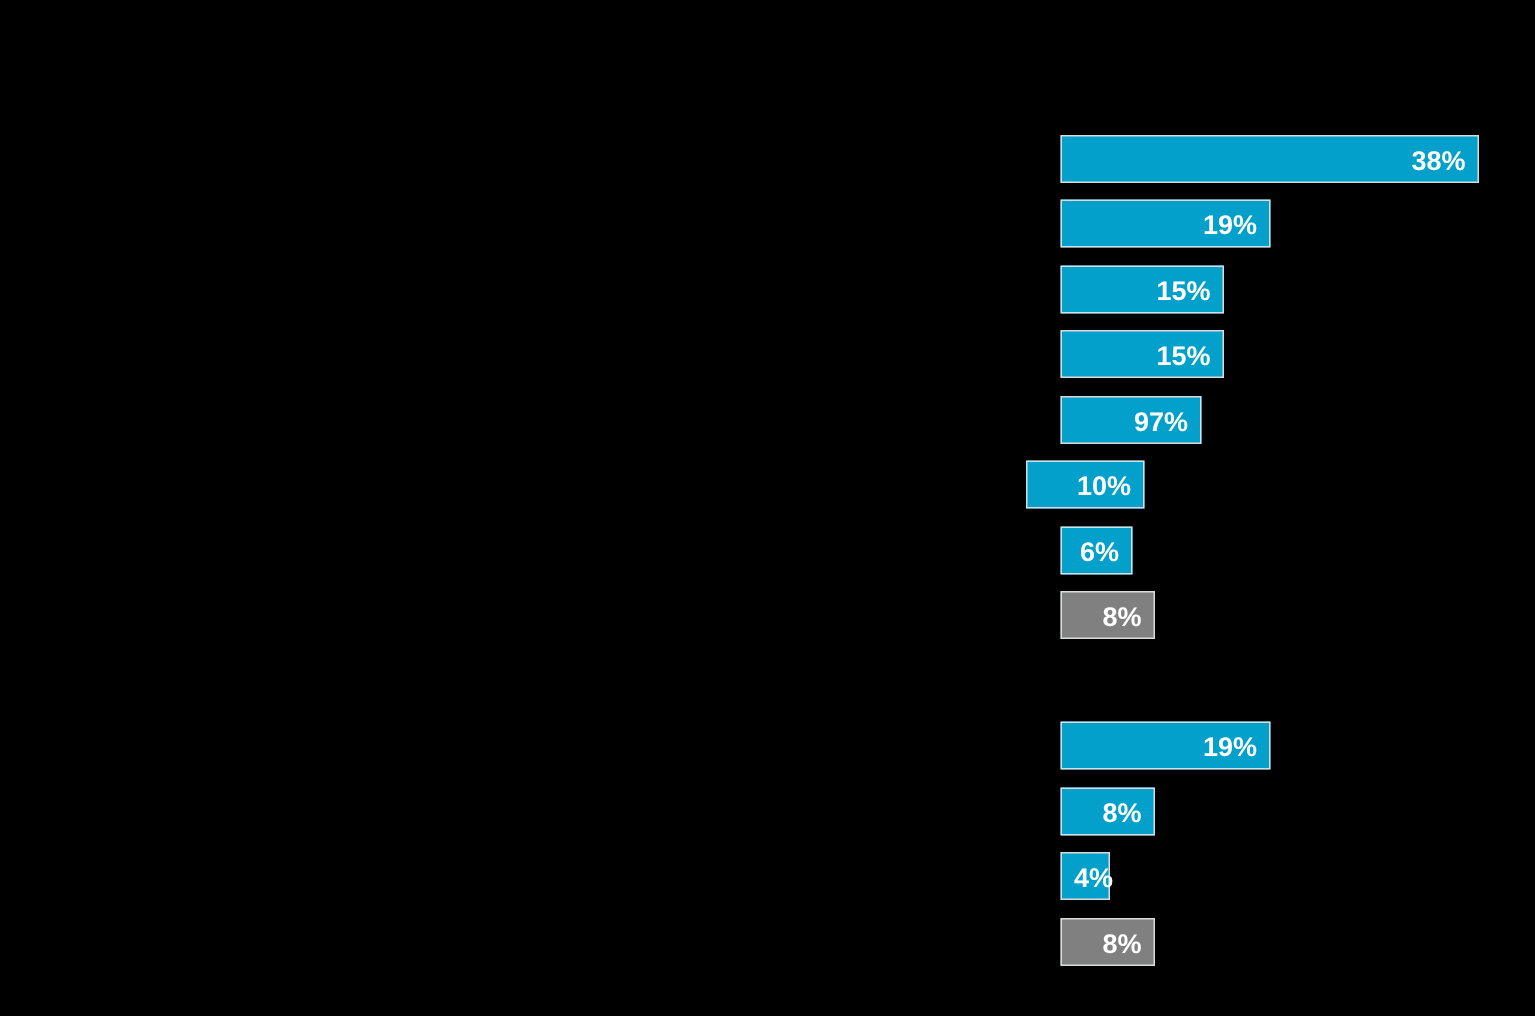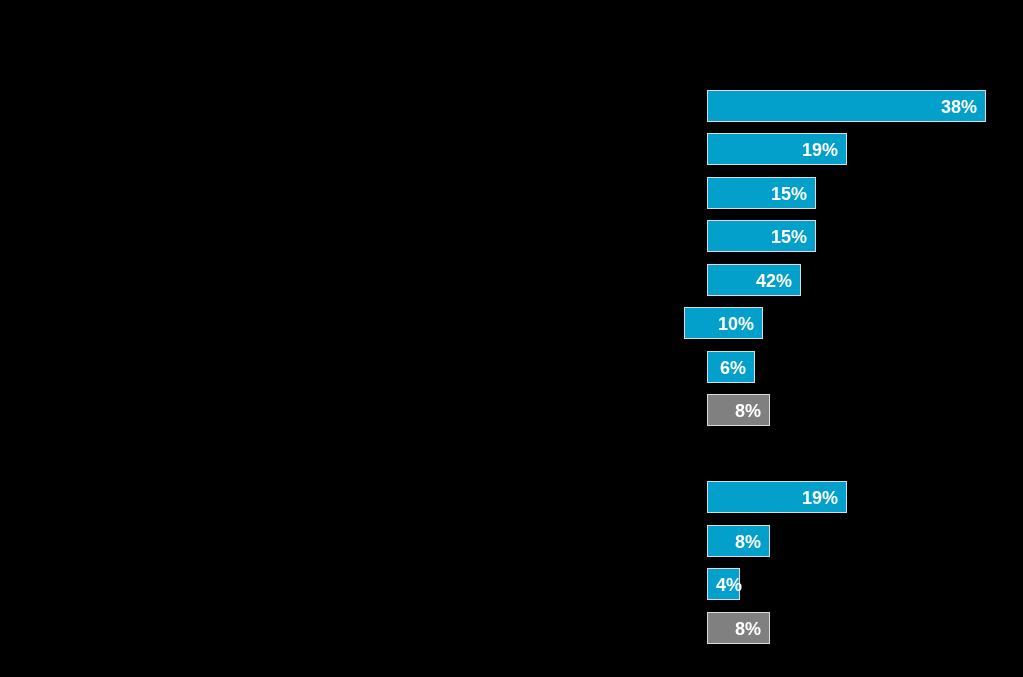--- a/index.html
+++ b/index.html
@@ -28,21 +28,21 @@
     <div class="bar" style="left: 707px; top: 133px; width: 140px; height: 32px; background: rgb(2, 160, 203); border-color: rgb(216, 220, 221);">
       <span class="bar-label">19%</span>
     </div>
     <div class="bar" style="left: 707px; top: 177px; width: 109px; height: 32px; background: rgb(2, 160, 203); border-color: rgb(216, 220, 221);">
       <span class="bar-label">15%</span>
     </div>
     <div class="bar" style="left: 707px; top: 220px; width: 109px; height: 32px; background: rgb(2, 160, 203); border-color: rgb(216, 220, 221);">
       <span class="bar-label">15%</span>
     </div>
     <div class="bar" style="left: 707px; top: 264px; width: 94px; height: 32px; background: rgb(2, 160, 203); border-color: rgb(216, 220, 221);">
-      <span class="bar-label">42%</span>
+      <span class="bar-label">97%</span>
     </div>
     <div class="bar" style="left: 684px; top: 307px; width: 79px; height: 32px; background: rgb(2, 160, 203); border-color: rgb(216, 220, 221);">
       <span class="bar-label">10%</span>
     </div>
     <div class="bar" style="left: 707px; top: 351px; width: 48px; height: 32px; background: rgb(2, 160, 203); border-color: rgb(216, 220, 221);">
       <span class="bar-label">6%</span>
     </div>
     <div class="bar" style="left: 707px; top: 394px; width: 63px; height: 32px; background: rgb(128, 128, 128); border-color: rgb(216, 220, 221);">
       <span class="bar-label">8%</span>
     </div>

